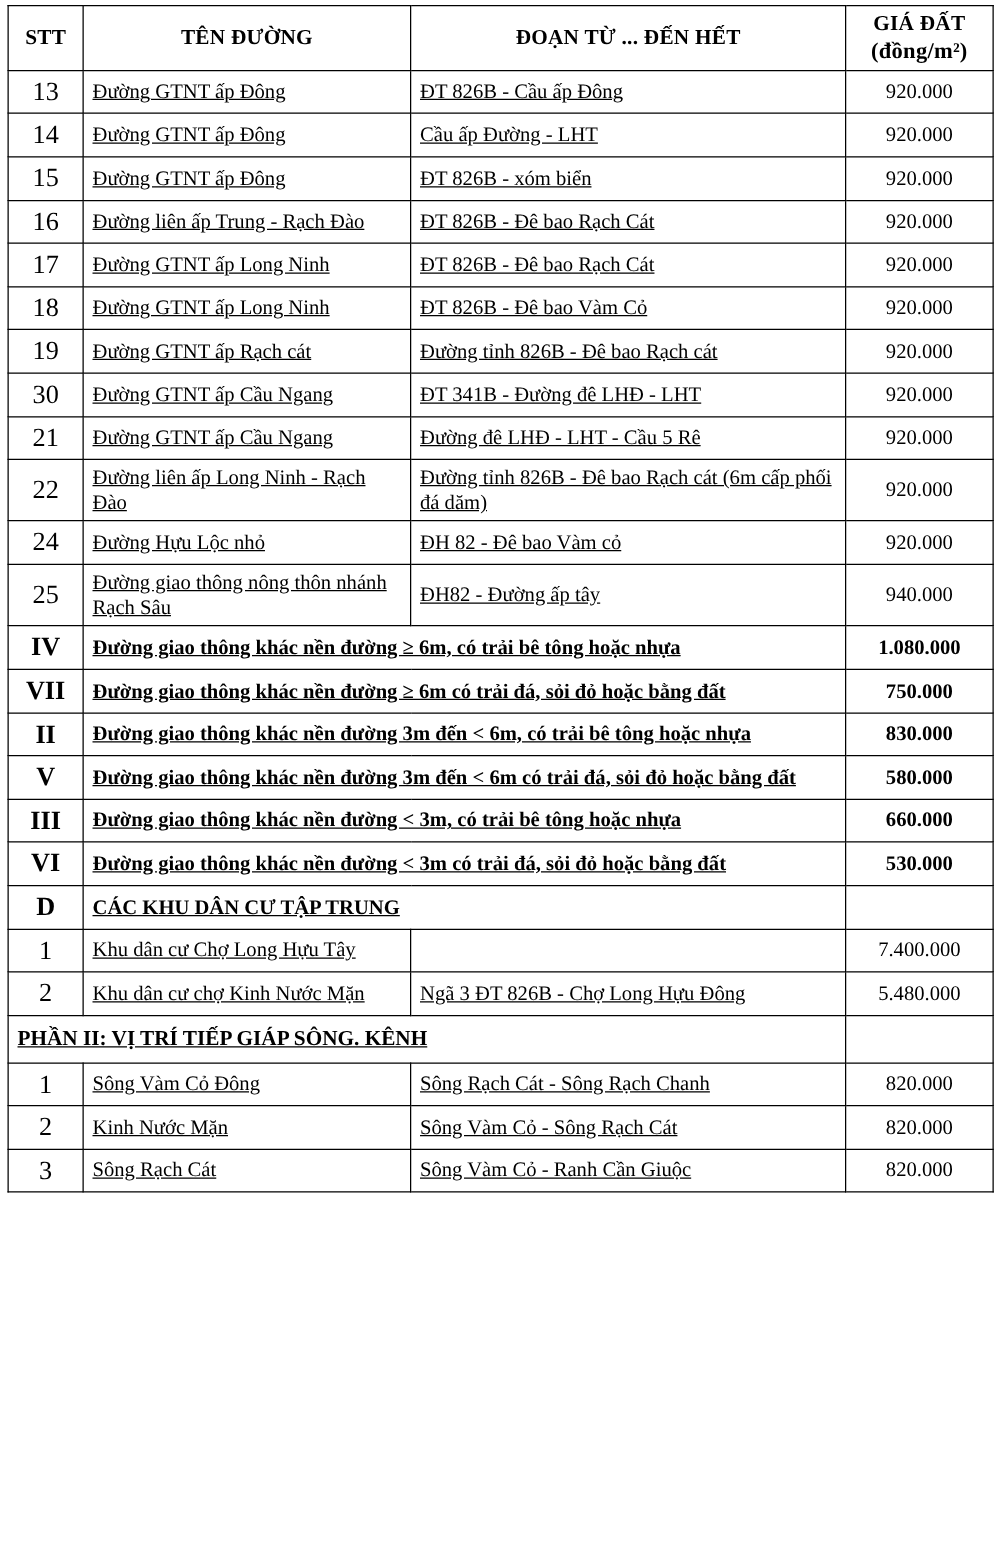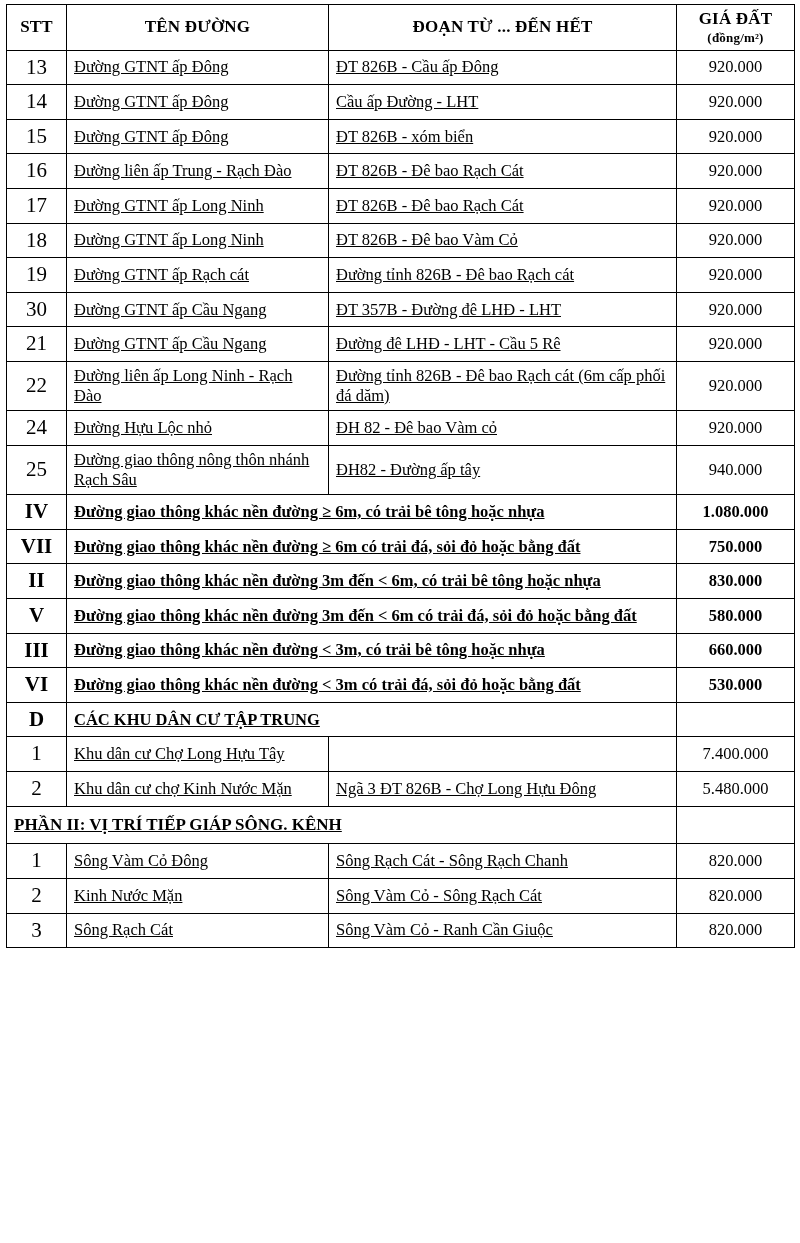--- a/index.html
+++ b/index.html
@@ -45,21 +45,21 @@
   thead th {
     text-align: center;
     font-weight: bold;
     font-size: 17px;
     padding-top: 7px;
     padding-bottom: 7px;
     letter-spacing: .2px;
   }
   th .sub {
     display: block;
-    font-size: 13px;
+    font-size: 18px;
     font-weight: bold;
   }
   td.stt {
     text-align: center;
     font-size: 21px;
   }
   td.name, td.seg {
     text-align: left;
     text-decoration: underline;
   }
@@ -142,21 +142,21 @@
       </tr>
       <tr>
         <td class="stt">19</td>
         <td class="name">Đường GTNT ấp Rạch cát</td>
         <td class="seg">Đường tỉnh 826B - Đê bao Rạch cát</td>
         <td class="price">920.000</td>
       </tr>
       <tr>
         <td class="stt">30</td>
         <td class="name">Đường GTNT ấp Cầu Ngang</td>
-        <td class="seg">ĐT 357B - Đường đê LHĐ - LHT</td>
+        <td class="seg">ĐT 341B - Đường đê LHĐ - LHT</td>
         <td class="price">920.000</td>
       </tr>
       <tr>
         <td class="stt">21</td>
         <td class="name">Đường GTNT ấp Cầu Ngang</td>
         <td class="seg">Đường đê LHĐ - LHT - Cầu 5 Rê</td>
         <td class="price">920.000</td>
       </tr>
       <tr>
         <td class="stt">22</td>

